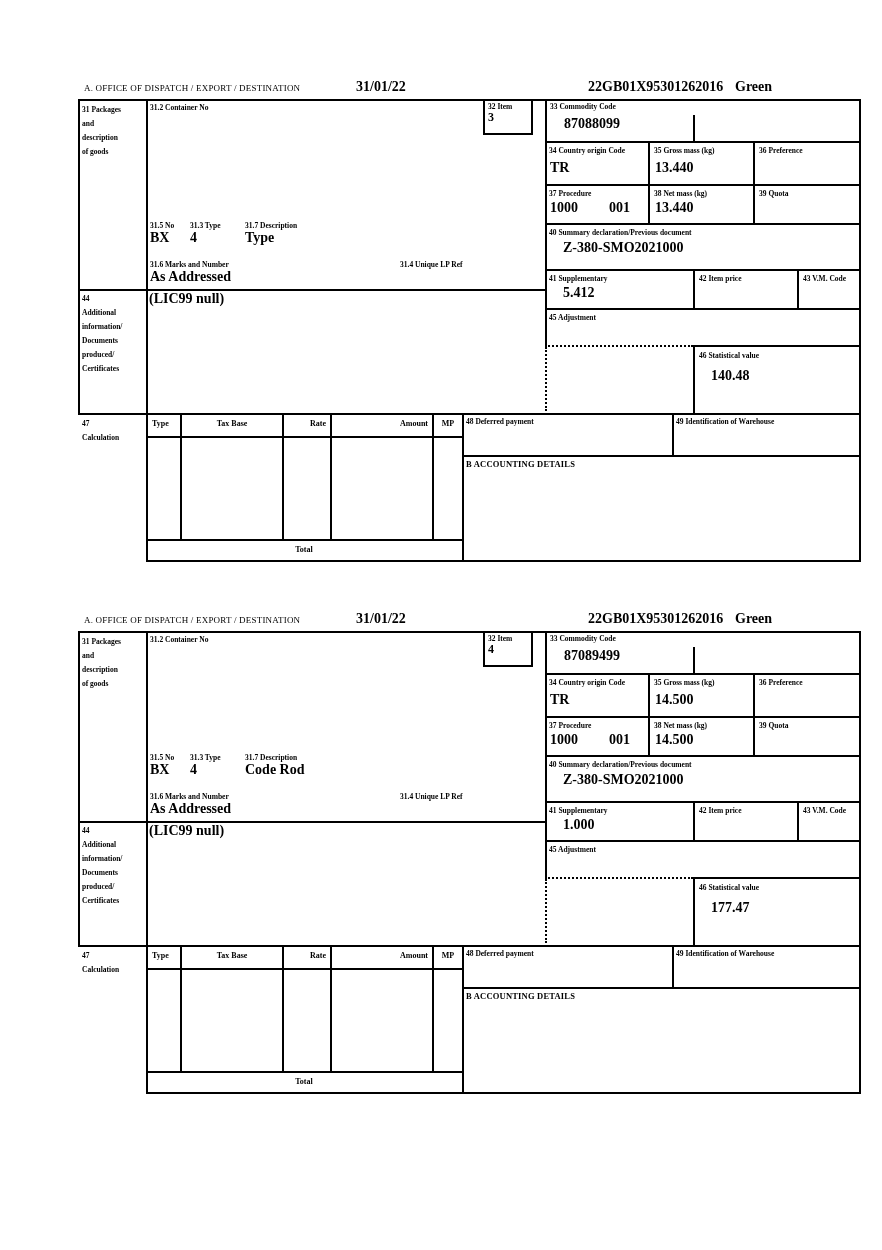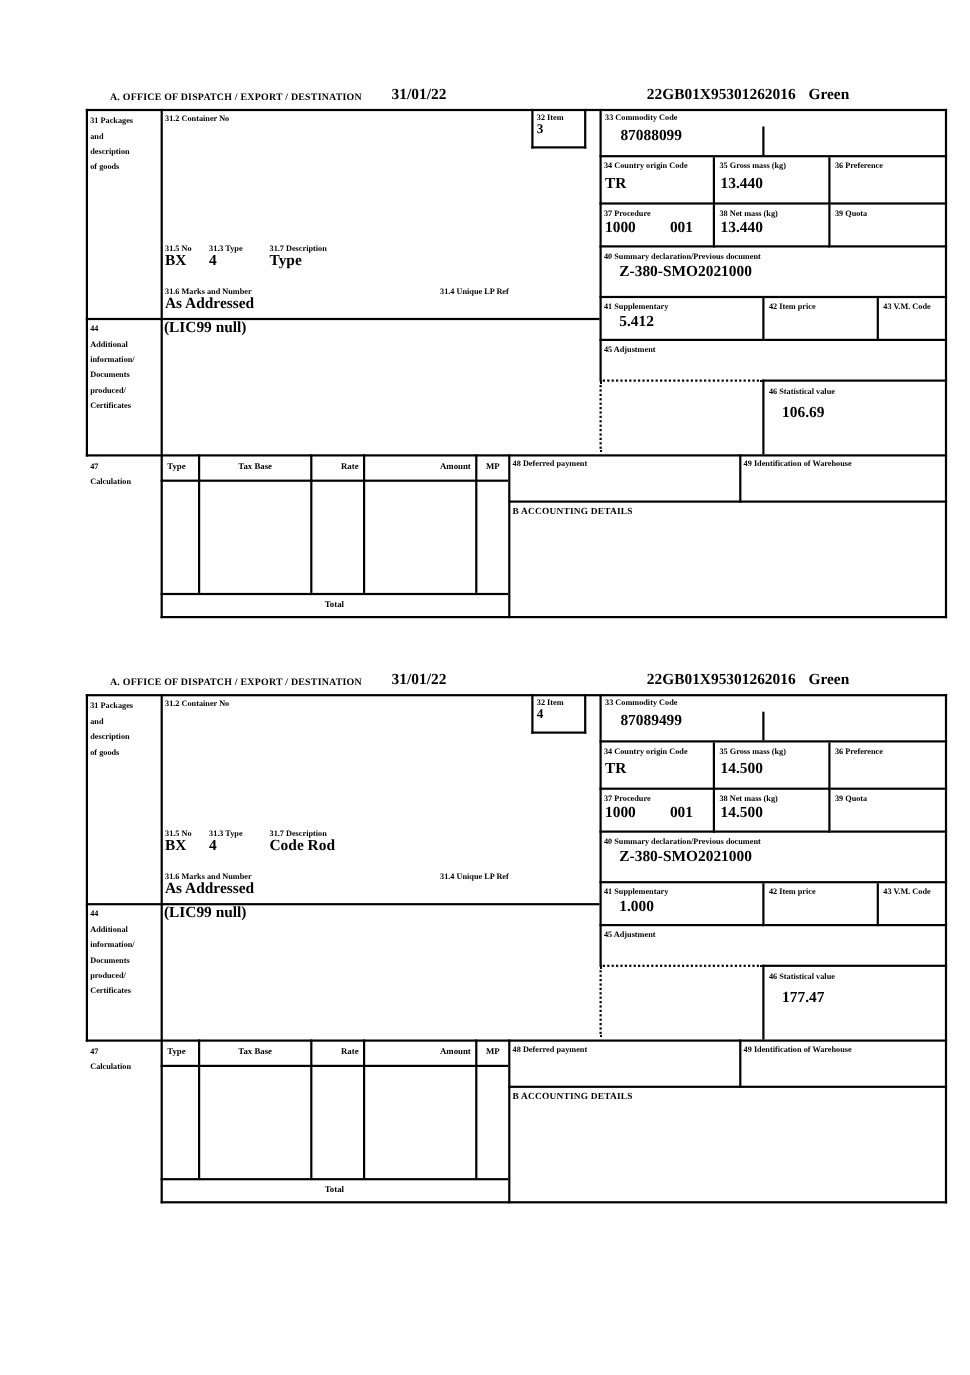--- a/index.html
+++ b/index.html
@@ -13,21 +13,21 @@
   .grid  { position:absolute; left:0; top:21px; width:784px; height:463px; }
   .hl, .vl { position:absolute; background:#000; }
   .dotv { position:absolute; width:0; border-left:2px dotted #000; }
   .doth { position:absolute; height:0; border-top:2px dotted #000; }
   .cell { position:absolute; box-sizing:border-box; border:0 solid #000; }
   .lbl  { position:absolute; font-weight:bold; font-size:7.5px; line-height:10px; white-space:nowrap; }
   .lbl8 { position:absolute; font-weight:bold; font-size:8px;   line-height:11px; white-space:nowrap; }
   .lblB { position:absolute; font-weight:bold; font-size:8.5px; line-height:11px; white-space:nowrap; letter-spacing:0.2px; }
   .val  { position:absolute; font-weight:bold; font-size:14px; line-height:15px; white-space:nowrap; }
   .val12{ position:absolute; font-weight:bold; font-size:12px; line-height:13px; white-space:nowrap; }
-  .hdrA { position:absolute; font-weight:bold; font-size:9px; letter-spacing:0.2px; white-space:nowrap;margin-left:16px; }
+  .hdrA { position:absolute; font-weight:normal; font-size:9px; letter-spacing:0.2px; white-space:nowrap; }
   .stack{ position:absolute; font-weight:bold; font-size:7.5px; line-height:14px; white-space:nowrap; }
 </style>
 </head>
 <body>
 
 <div id="page">
   <div class="block" style="top: 78px;">
 
     <div class="hdrA" style="left:6px;top:5px;">A.  OFFICE OF DISPATCH / EXPORT / DESTINATION</div>
     <div class="val" style="left:278px;top:1px;">31/01/22</div>
@@ -117,21 +117,21 @@
       <div class="cell" style="left:721px;top:172px;width:62px;height:39px;border-width:0 0 2px 0;">
         <div class="lbl" style="left:4px;top:3px;">43 V.M. Code</div>
       </div>
 
       <div class="cell" style="left:467px;top:211px;width:316px;height:35px;">
         <div class="lbl" style="left:4px;top:3px;">45 Adjustment</div>
       </div>
 
       <div class="cell" style="left:615px;top:246px;width:168px;height:68px;border-width:2px 0 0 2px;">
         <div class="lbl" style="left:4px;top:4px;">46 Statistical value</div>
-        <div class="val" style="left:16px;top:21px;">106.69</div>
+        <div class="val" style="left:16px;top:21px;">140.48</div>
       </div>
 
       <div class="lbl" style="left:72px;top:122px;">31.5 No</div>
       <div class="lbl" style="left:112px;top:122px;">31.3 Type</div>
       <div class="lbl" style="left:167px;top:122px;">31.7 Description</div>
       <div class="val" style="left:72px;top:131px;">BX</div>
       <div class="val" style="left:112px;top:131px;">4</div>
       <div class="val" style="left:167px;top:131px;">Type</div>
 
       <div class="lbl" style="left:72px;top:161px;">31.6 Marks and Number</div>

